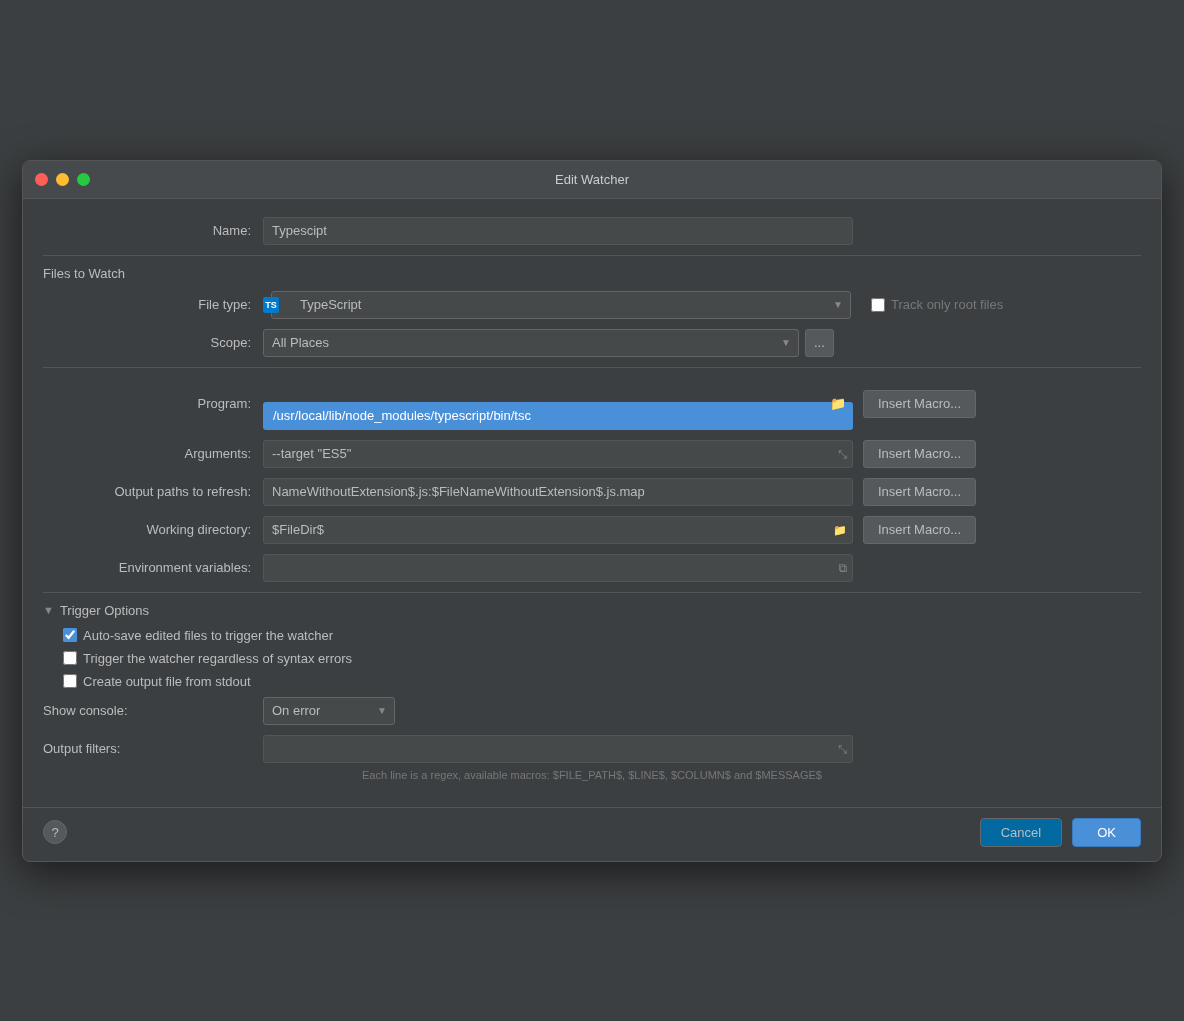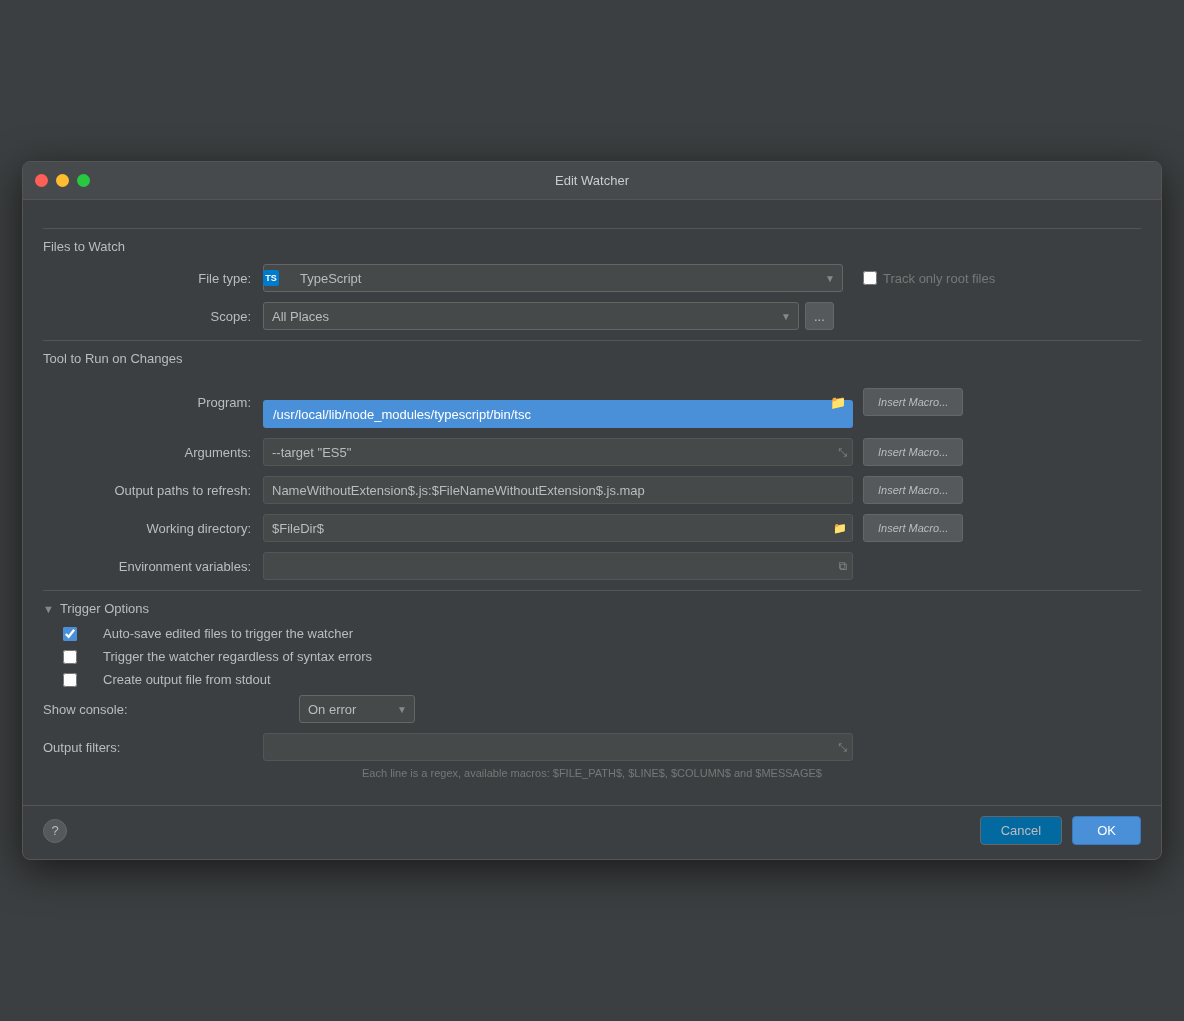--- a/index.html
+++ b/index.html
@@ -143,21 +143,22 @@
       display: flex;
       align-items: center;
       justify-content: center;
       font-size: 9px;
       color: white;
       font-weight: bold;
       z-index: 1;
     }
     .filetype-select-with-icon {
       width: 580px;
-      padding-left: 36px;
+      padding-left: 28px;
+      margin-left: 8px;
     }
     .track-checkbox-area {
       display: flex;
       align-items: center;
       margin-left: 20px;
       gap: 6px;
       color: #777;
     }
     input[type="checkbox"] {
       width: 14px;
@@ -186,24 +187,23 @@
     }
     
     .insert-macro-btn {
       background: #55595c;
       border: 1px solid #666;
       border-radius: 3px;
       color: #bbbcbd;
       padding: 4px 14px;
       margin-left: 10px;
       cursor: pointer;
-      font-size: 11px;
+      font-size: 13px;
       height: 28px;
       white-space: nowrap;
-      font-style: italic;
     }
     .program-input-wrapper {
       position: relative;
       display: flex;
       align-items: center;
     }
     .program-input {
       width: 590px;
       background: #4a90d9 !important;
       border: 2px solid #4a90d9 !important;
@@ -265,21 +265,21 @@
       margin: 8px 0 10px 0;
       cursor: pointer;
     }
     .triangle-icon {
       color: #888;
       font-size: 11px;
     }
     .checkbox-row {
       display: flex;
       align-items: center;
-      gap: 26px;
+      gap: 6px;
       margin-bottom: 8px;
       padding-left: 20px;
     }
     .checkbox-label {
       color: #bbbcbd;
     }
     .show-console-row {
       display: flex;
       align-items: center;
       margin-bottom: 10px;
@@ -336,40 +336,43 @@
       border-radius: 4px;
       color: #fff;
       padding: 6px 24px;
       cursor: pointer;
       font-size: 13px;
     }
     .output-paths-input {
       width: 590px;
     }
     .on-error-select {
-      width: 116px;
-      margin-left: 36px;
+      width: 132px;
     }
   </style>
 </head>
 <body>
 
 <div class="dialog">
 
   <div class="title-bar">
     <div class="title-bar-buttons">
       <button class="tb-btn tb-close"></button>
       <button class="tb-btn tb-minimize"></button>
       <button class="tb-btn tb-maximize"></button>
     </div>
     <span class="title-text">Edit Watcher</span>
   </div>
 
   <div class="content">
 
+    <div class="form-row">
+      <span class="form-label">Name:</span>
+      <input type="text" class="name-input" value="Typescipt" style="">
+    </div>
 
     <hr class="section-divider">
 
     <div class="section-label">Files to Watch</div>
 
     <div class="file-type-row">
       <span class="form-label">File type:</span>
       <div class="select-wrapper">
         <div class="ts-icon">TS</div>
         <select class="filetype-select filetype-select-with-icon">
@@ -389,21 +392,20 @@
         <select class="scope-select">
           <option>All Places</option>
         </select>
         <span class="select-arrow">▼</span>
       </div>
       <button class="dots-button">...</button>
     </div>
 
     <hr class="section-divider">
 
-    <div class="section-label">Tool to Run on Changes</div>
 
     <div class="form-row">
       <span class="form-label">Program:</span>
       <div class="program-input-wrapper">
         <input type="text" class="program-input fake-input" value="/usr/local/lib/node_modules/typescript/bin/tsc" style="">
         <span class="folder-icon-inside">📁</span>
       </div>
       <button class="insert-macro-btn">Insert Macro...</button>
     </div>
 

